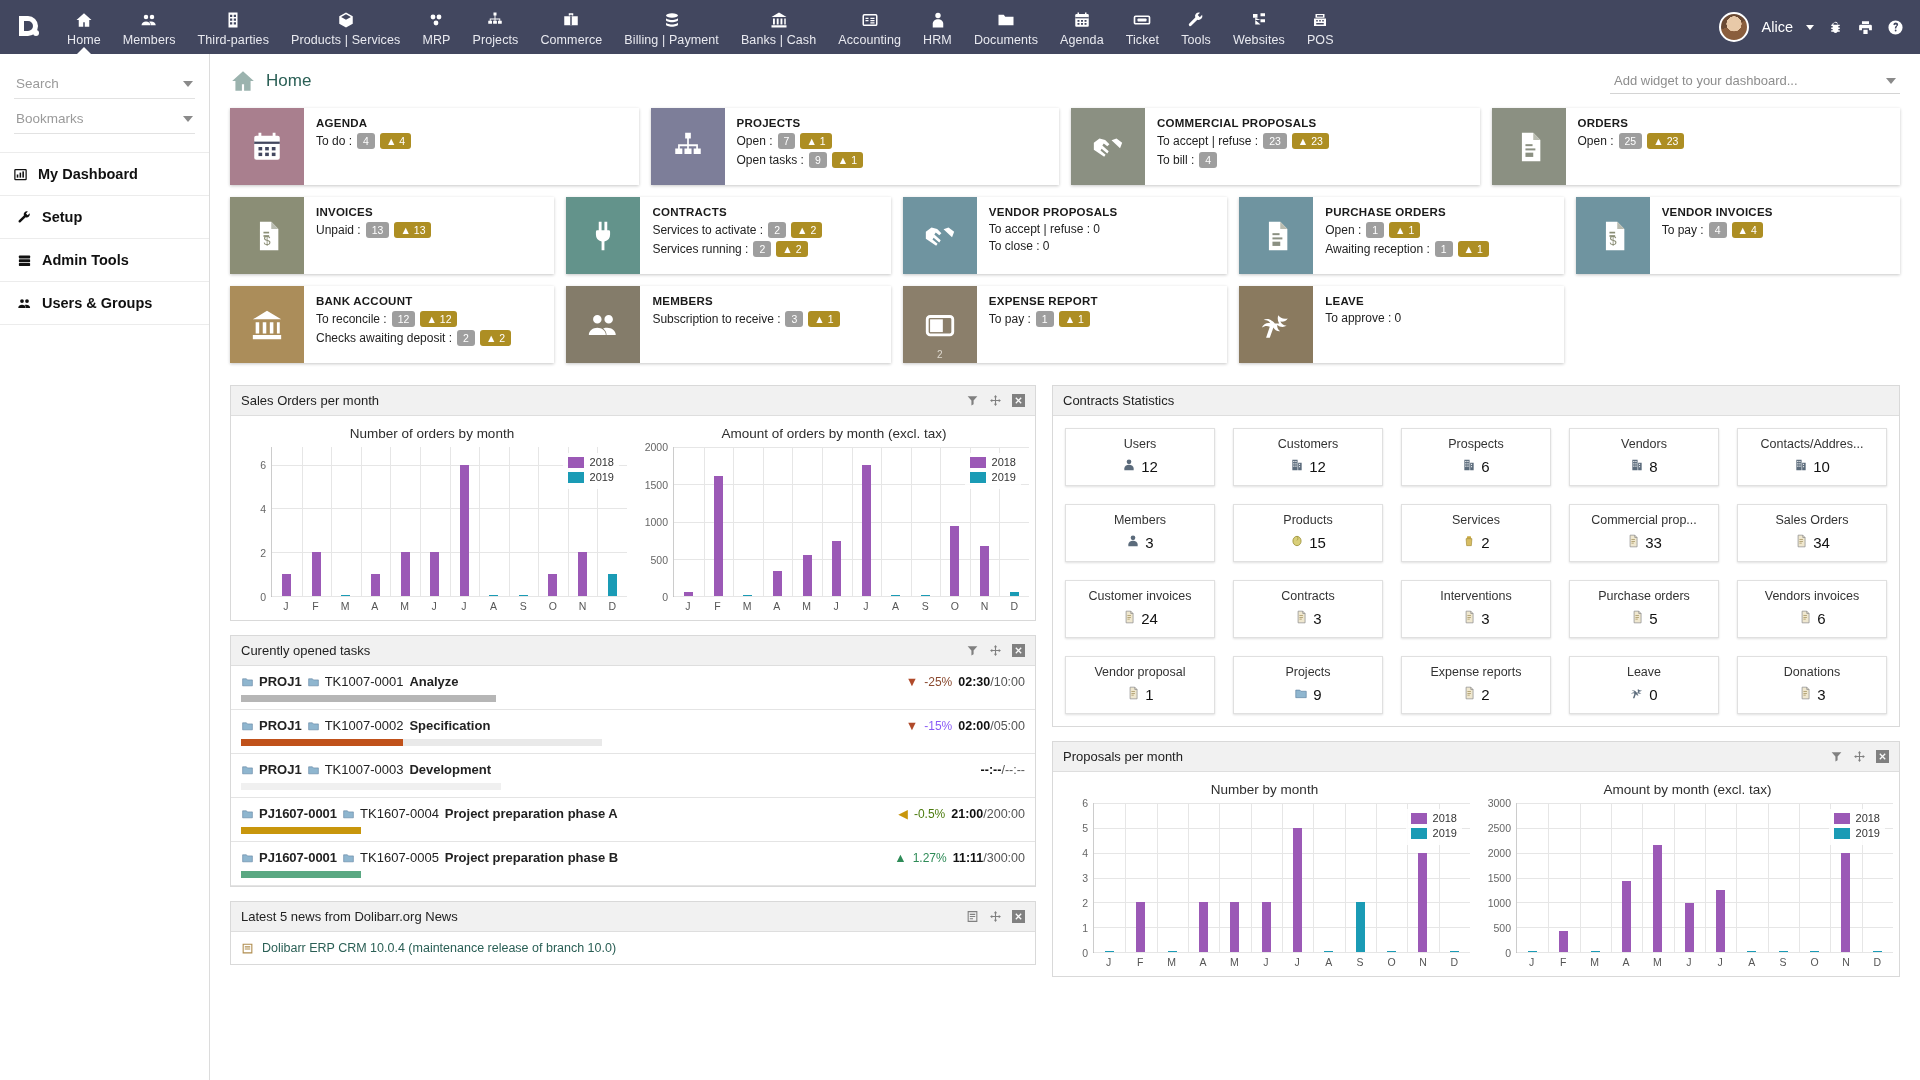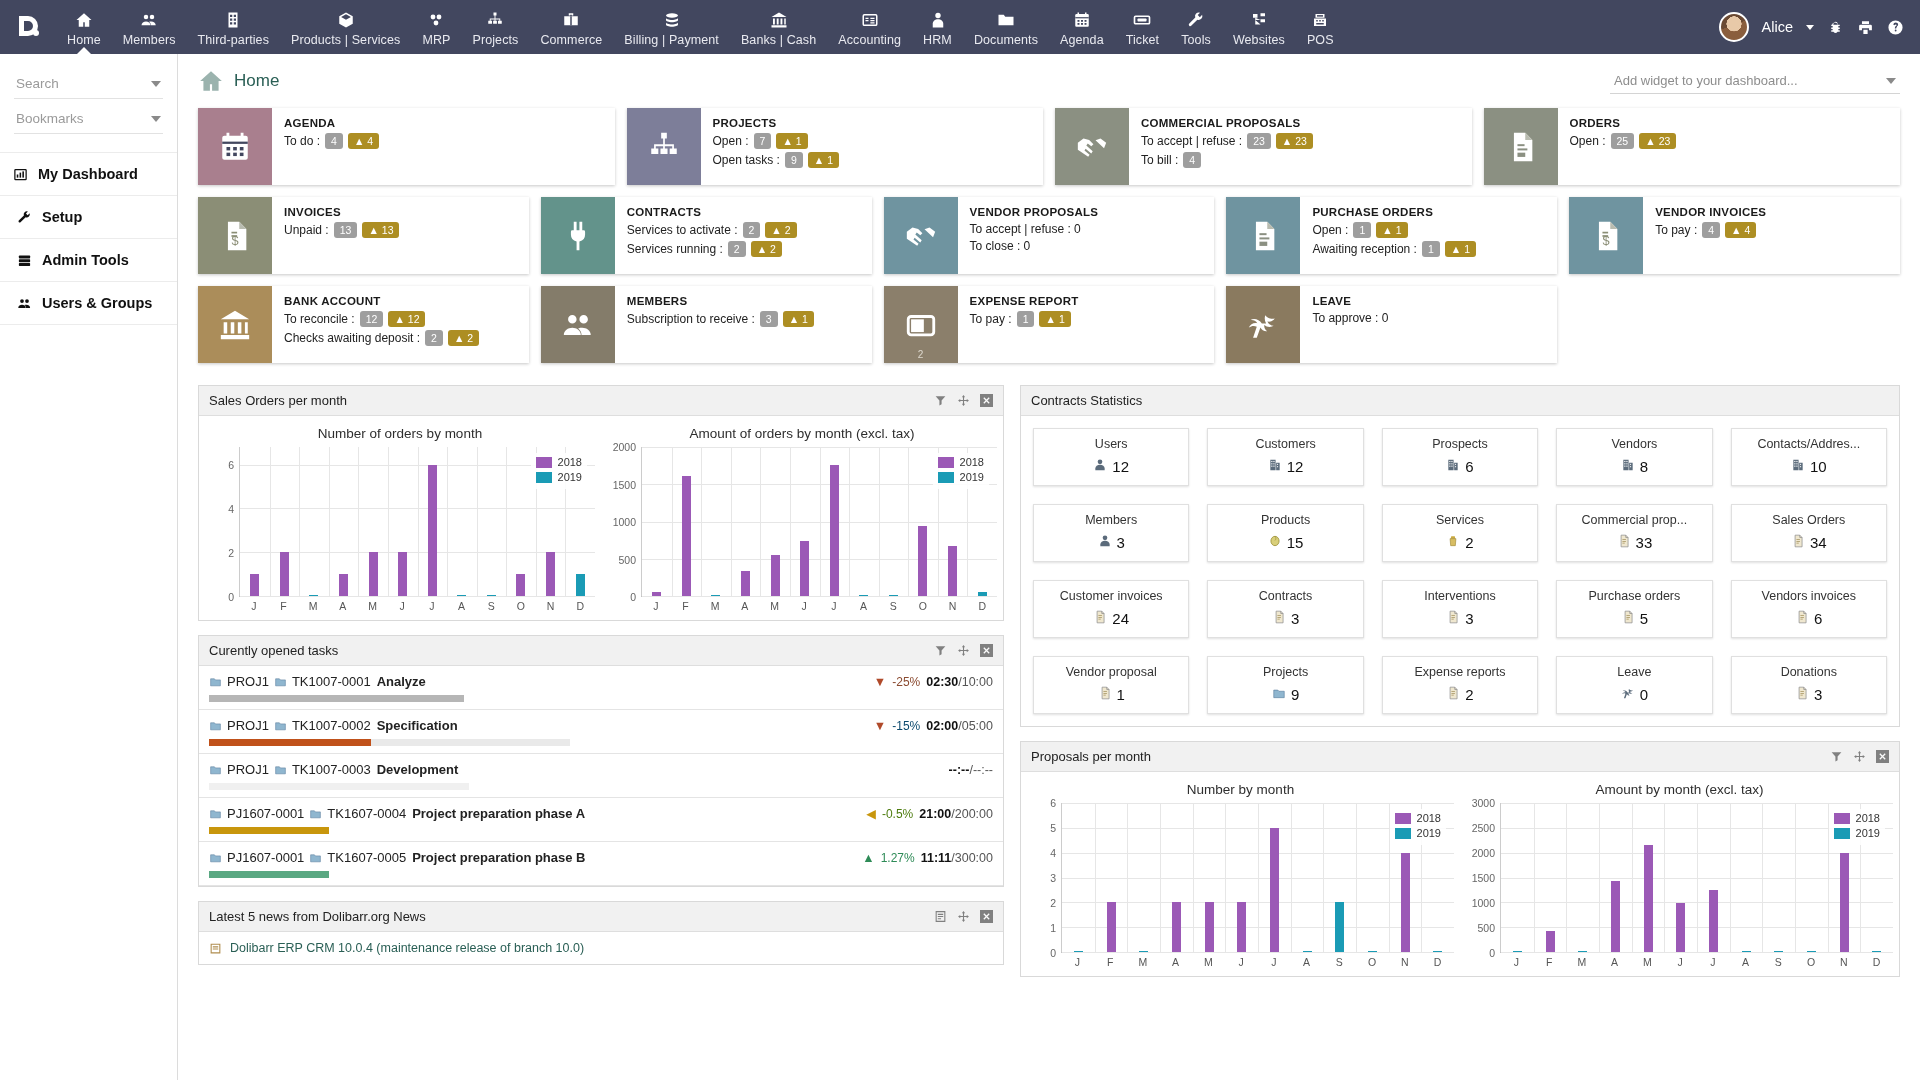--- a/index.html
+++ b/index.html
@@ -42,21 +42,21 @@
     border:2px solid #fff;
   }
   .uname { font-size:14.5px; color:#fff; }
   .caret-d { width:0;height:0;border-left:4.5px solid transparent;border-right:4.5px solid transparent;border-top:5px solid #fff; }
   .ticon { cursor:pointer; display:flex; align-items:center; }
 
   
   .shell { display:flex; height: calc(1080px - 54px); }
 
   
-  .sidebar { width: 178px; flex:none; border-right:1px solid #dcdcdc; background:#fff; padding-top:10px; }
+  .sidebar { width: 210px; flex:none; border-right:1px solid #dcdcdc; background:#fff; padding-top:10px; }
   .sb-field {
     margin: 6px 14px; padding: 6px 2px 7px 2px; border-bottom:1px solid #e2e2e2;
     display:flex; align-items:center; justify-content:space-between; cursor:pointer;
   }
   .sb-field span { color:#9a9a9a; font-size:13.5px; }
   .caret-g { width:0;height:0;border-left:5px solid transparent;border-right:5px solid transparent;border-top:6px solid #8a8a8a; }
   .sb-item {
     display:flex; align-items:center; gap:9px; padding:13px 16px;
     border-bottom:1px solid #ececec; cursor:pointer; font-size:14.5px; font-weight:bold; color:#101010;
   }
@@ -127,21 +127,21 @@
   .statbox {
     border:1px solid #e0e0e0; background:#fff; box-shadow:0 1px 2px rgba(0,0,0,.12);
     padding:8px 4px 10px 4px; text-align:center; cursor:pointer;
   }
   .st-lbl { font-size:12.5px; color:#333; margin-bottom:7px; white-space:nowrap; overflow:hidden; text-overflow:ellipsis; }
   .st-val { font-size:15px; color:#111; display:flex; align-items:center; justify-content:center; gap:5px; }
 
   
   .task { border-bottom:1px solid #e4e4e4; padding:8px 10px 0 10px; }
   .task-top { display:flex; align-items:center; font-size:13px; color:#222; }
-  .tk-proj { margin:0 5px 0 5px; }
+  .tk-proj { margin:0 5px 0 5px;font-weight:bold; }
   .tk-ref { margin-right:6px; }
   .tk-name { font-weight:bold; }
   .tk-right { margin-left:auto; display:flex; align-items:center; gap:6px; font-size:12.5px; }
   .pct { font-size:12px; }
   .tk-time b { font-weight:bold; color:#111; }
   .tk-time { color:#555; font-size:12.5px; }
   .pbar { height:7px; background:#e9e9e9; margin:6px 0 7px 0; width:260px; }
   .pbar i { display:block; height:100%; }
   .pbar.empty { background:#f0f0f0; }
   .news-row { display:flex; align-items:center; gap:8px; padding:9px 10px; font-size:12.5px; color:#2a5f55; }
@@ -986,21 +986,21 @@
                   <span class="tk-proj">PROJ1</span>
                   <span class="ic">
                     <svg width="13" height="13" viewBox="0 0 24 24" fill="#fff">
                       <path d="M3 7h7l2 2h9v11H3z" fill="#8fb6cf" stroke="#55799a" stroke-width="1"></path>
                     </svg>
                   </span>
                   <span class="tk-ref" style="margin-left:5px">TK1007-0002</span>
                   <span class="tk-name">Specification</span>
                   <span class="tk-right">
                     <span style="color:#b04a2a">▼</span>
-                    <span class="pct" style="color:#0c4a6e">-15%</span>
+                    <span class="pct" style="color:#8b5cf6">-15%</span>
                     <span class="tk-time"><b>02:00</b>/<span>05:00</span></span>
                   </span>
                 </div>
                 <div class="pbar" style="width:360.8px">
                   <i style="width:45%;background:#c0511a"></i>
                 </div>
               </div>
               <div class="task">
                 <div class="task-top">
                   <span class="ic">

